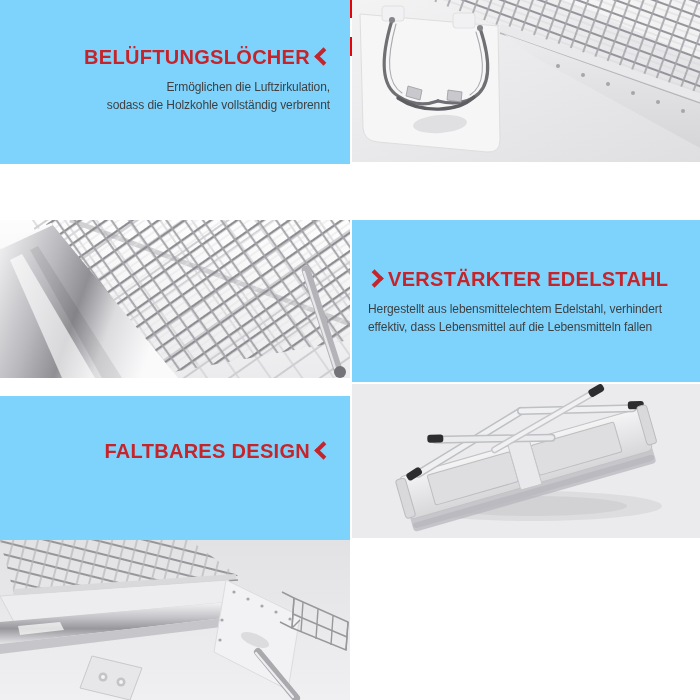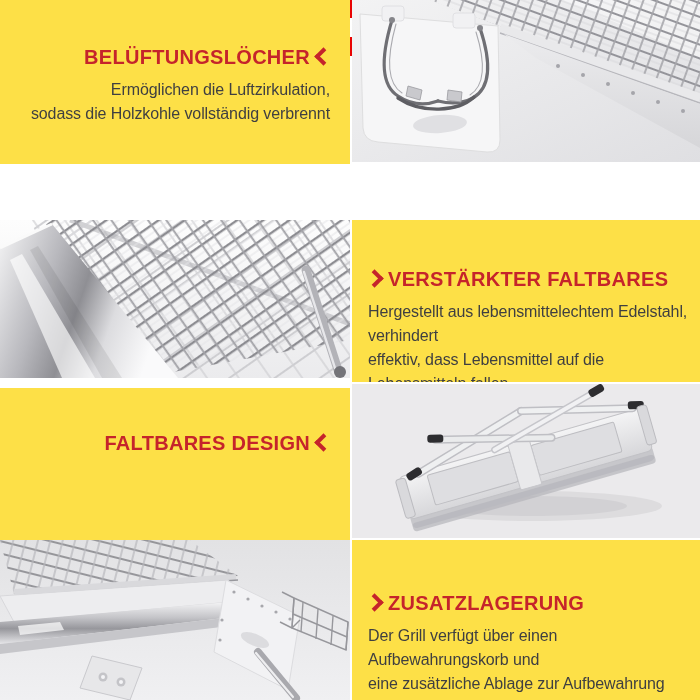--- a/index.html
+++ b/index.html
@@ -11,37 +11,37 @@
   
   .banner{
     position:absolute;left:0;top:0;width:700px;height:56px;
     background:#e80303;display:flex;align-items:center;justify-content:center;
   }
   .banner h1{
     margin:0;color:#ffffff;font-size:28px;font-weight:800;
     letter-spacing:1px;
   }
   
-  .cell{position:absolute;overflow:hidden;box-sizing:border-box;background:#fde047;}
+  .cell{position:absolute;overflow:hidden;box-sizing:border-box;background:#7dd3fc;}
   .cell.img{background:#ebeaec;}
   .c-r1-text{left:0;top:56;width:350px;height:164px;padding:46px 20px 0 10px;text-align:right;}
   .c-r1-img {left:352px;top:56;width:348px;height:162px;}
   .c-r2-img {left:0;top:220px;width:350px;height:158px;background:#fbfbfc;}
   .c-r2-text{left:352px;top:220px;width:348px;height:162px;padding:48px 6px 0 16px;text-align:left;}
-  .c-r3-text{left:0;top:388px;width:350px;height:154px;padding:44px 20px 0 2px;text-align:right;}
+  .c-r3-text{left:0;top:396px;width:350px;height:154px;padding:44px 20px 0 2px;text-align:right;}
   .c-r3-img {left:352px;top:384px;width:348px;height:154px;}
   .c-r4-img {left:0;top:540px;width:350px;height:160px;}
   .c-r4-text{left:352px;top:540px;width:348px;height:160px;padding:52px 6px 0 16px;text-align:left;}
   
   .feat-title{
     margin:0 0 9px 0;color:#c5242b;font-size:20px;font-weight:800;
     letter-spacing:.3px;white-space:nowrap;
   }
   .feat-body{
-    margin:0;color:#3f3f41;font-size:16px;line-height:1.5;
+    margin:0;color:#3f3f41;font-size:12px;line-height:1.5;
     letter-spacing:-0.1px;white-space:pre-line;
   }
   
   .chev{
     display:inline-block;width:9px;height:9px;
     border:0 solid #c5242b;vertical-align:middle;
     position:relative;top:-2px;
   }
   .chev-left {border-width:0 0 4px 4px;transform:rotate(45deg);margin-left:7px;}
   .chev-right{border-width:0 0 4px 4px;transform:rotate(225deg);margin-right:7px;}
@@ -149,21 +149,21 @@
       <polygon points="30,30 38,26 122,158 102,158" fill="#000000" opacity="0.08"></polygon>
       <line x1="0" y1="28" x2="52" y2="4" stroke="#fafafa" stroke-width="3"></line>
 
       <line x1="306" y1="50" x2="338" y2="150" stroke="#b3b3b8" stroke-width="9" stroke-linecap="round"></line>
       <line x1="304" y1="52" x2="335" y2="148" stroke="#e7e7ea" stroke-width="2.4" stroke-linecap="round"></line>
       <circle cx="340" cy="152" r="6" fill="#737378"></circle>
     </svg>
   </div>
 
   <div class="cell c-r2-text">
-    <p class="feat-title"><span class="chev chev-right"></span><span>VERSTÄRKTER FALTBARES</span></p>
+    <p class="feat-title"><span class="chev chev-right"></span><span>VERSTÄRKTER EDELSTAHL</span></p>
     <p class="feat-body">Hergestellt aus lebensmittelechtem Edelstahl, verhindert
 effektiv, dass Lebensmittel auf die Lebensmitteln fallen</p>
   </div>
 
   <div class="cell c-r3-text">
     <p class="feat-title"><span>FALTBARES DESIGN</span><span class="chev chev-left"></span></p>
   </div>
 
   <div class="cell img c-r3-img">
     <svg width="348" height="154" viewBox="0 0 348 154">
@@ -265,20 +265,14 @@
       <line x1="258" y1="112" x2="296" y2="158" stroke="#a9a9ae" stroke-width="8" stroke-linecap="round"></line>
       <line x1="256" y1="113" x2="293" y2="157" stroke="#eeeef0" stroke-width="2.2" stroke-linecap="round"></line>
       <polygon points="92,116 142,128 130,160 80,148" fill="#e7e7e9" stroke="#c9c9cd" stroke-width="1"></polygon>
       <circle cx="103" cy="137" r="4.5" fill="#c4c4c8"></circle>
         <circle cx="121" cy="142" r="4.5" fill="#c4c4c8"></circle>
       <circle cx="103" cy="137" r="2" fill="#f4f4f6"></circle>
         <circle cx="121" cy="142" r="2" fill="#f4f4f6"></circle>
     </svg>
   </div>
 
-  <div class="cell c-r4-text">
-    <p class="feat-title"><span class="chev chev-right"></span><span>ZUSATZLAGERUNG</span></p>
-    <p class="feat-body">Der Grill verfügt über einen Aufbewahrungskorb und
-eine zusätzliche Ablage zur Aufbewahrung von Gewürzen,
-Grillwerkzeugen und Lebensmitteln</p>
-  </div>
 
 </div>
 
 </body></html>

